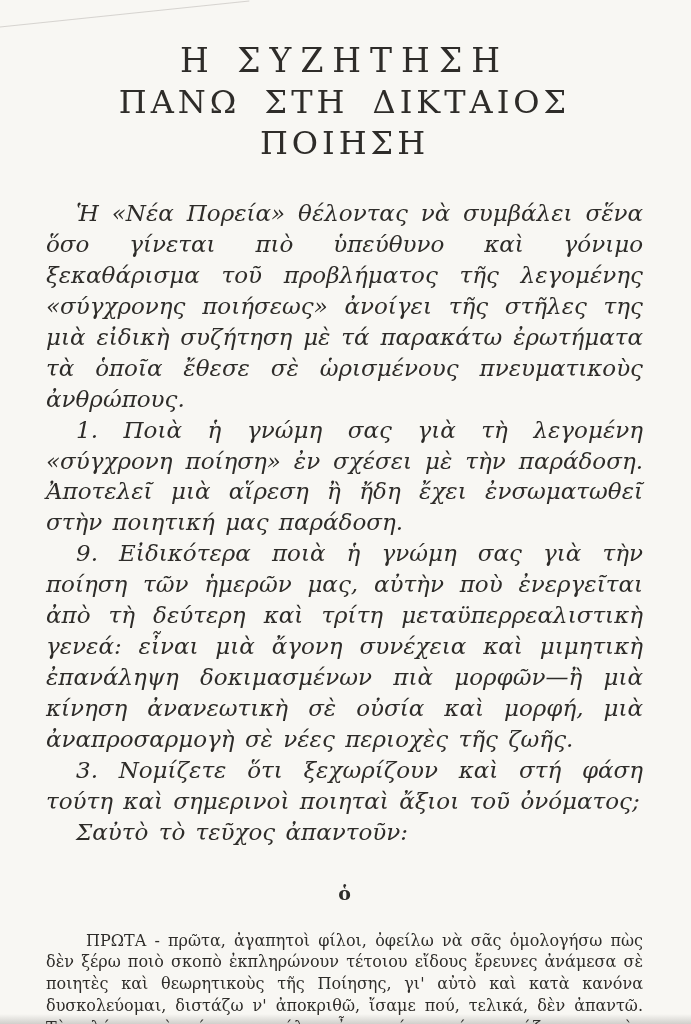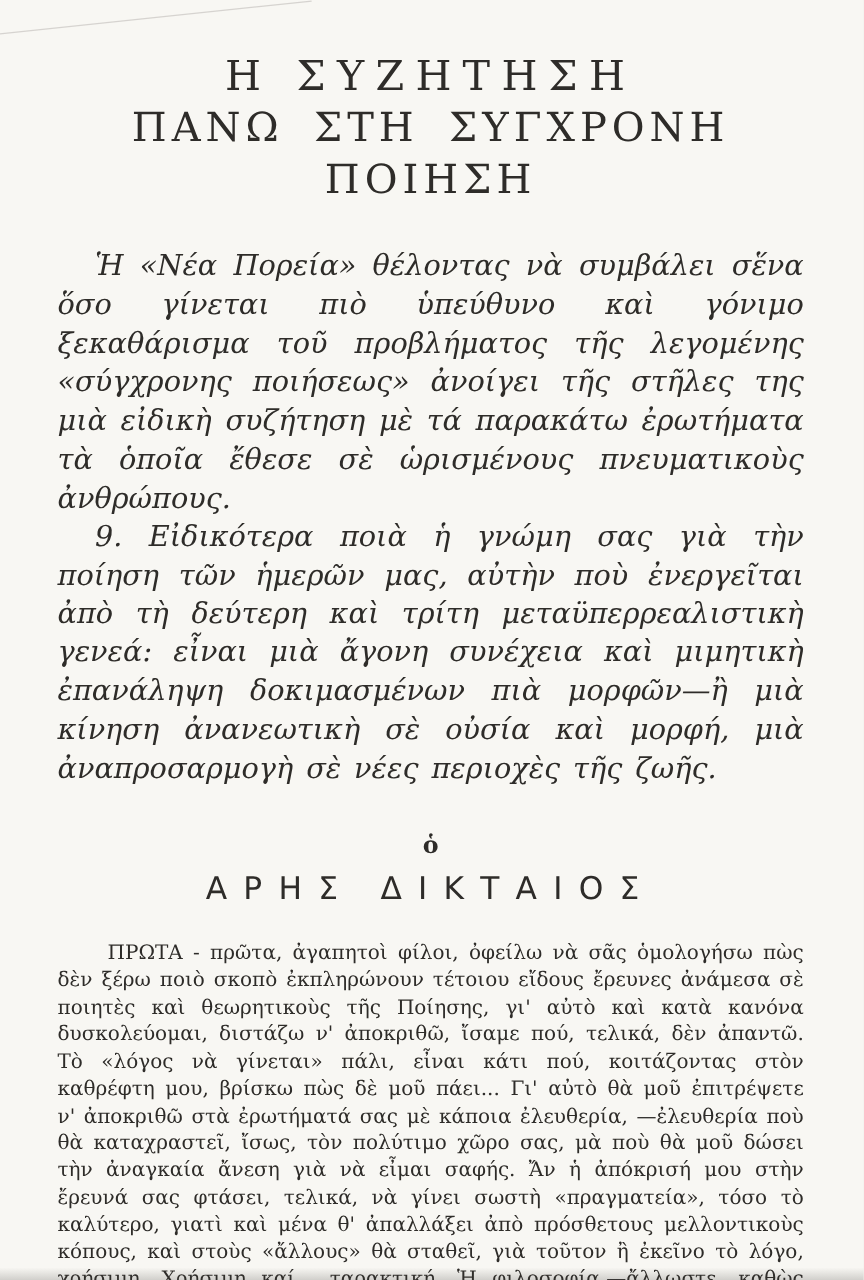--- a/index.html
+++ b/index.html
@@ -97,31 +97,33 @@
   }
 </style>
 </head>
 <body>
 
 <div class="page">
   <div class="scan-line-top"></div>
 
   <h1 class="title">
     <span class="t1">Η ΣΥΖΗΤΗΣΗ</span>
-    <span class="t2">ΠΑΝΩ ΣΤΗ ΣΥΓΧΡΟΝΗ ΠΟΙΗΣΗ</span>
+    <span class="t2">ΠΑΝΩ ΣΤΗ ΔΙΚΤΑΙΟΣ ΠΟΙΗΣΗ</span>
   </h1>
 
   <section class="intro">
       <p>Ἡ «Νέα Πορεία» θέλοντας νὰ συμβάλει σἕνα ὅσο γίνεται πιὸ ὑπεύθυνο καὶ γόνιμο ξεκαθάρισμα τοῦ προβλήματος τῆς λεγομένης «σύγχρονης ποιήσεως» ἀνοίγει τῆς στῆλες της μιὰ εἰδικὴ συζήτηση μὲ τά παρακάτω ἐρωτήματα τὰ ὁποῖα ἔθεσε σὲ ὡρισμένους πνευματικοὺς ἀνθρώπους.</p>
+      <p>1. Ποιὰ ἡ γνώμη σας γιὰ τὴ λεγομένη «σύγχρονη ποίηση» ἐν σχέσει μὲ τὴν παράδοση. Ἀποτελεῖ μιὰ αἵρεση ἢ ἤδη ἔχει ἐνσωματωθεῖ στὴν ποιητική μας παράδοση.</p>
       <p>9. Εἰδικότερα ποιὰ ἡ γνώμη σας γιὰ τὴν ποίηση τῶν ἡμερῶν μας, αὐτὴν ποὺ ἐνεργεῖται ἀπὸ τὴ δεύτερη καὶ τρίτη μεταϋπερρεαλιστικὴ γενεά: εἶναι μιὰ ἄγονη συνέχεια καὶ μιμητικὴ ἐπανάληψη δοκιμασμένων πιὰ μορφῶν—ἢ μιὰ κίνηση ἀνανεωτικὴ σὲ οὐσία καὶ μορφή, μιὰ ἀναπροσαρμογὴ σὲ νέες περιοχὲς τῆς ζωῆς.</p>
+      <p>3. Νομίζετε ὅτι ξεχωρίζουν καὶ στή φάση τούτη καὶ σημερινοὶ ποιηταὶ ἄξιοι τοῦ ὀνόματος;</p>
+      <p>Σαὐτὸ τὸ τεῦχος ἀπαντοῦν:</p>
     </section>
 
   <div class="author">
     <span class="article">ὁ</span>
-    <h2 class="name">ΑΡΗΣ ΔΙΚΤΑΙΟΣ</h2>
   </div>
 
   <section class="body-text">
       <p>ΠΡΩΤΑ - πρῶτα, ἀγαπητοὶ φίλοι, ὀφείλω νὰ σᾶς ὁμολογήσω πὼς δὲν ξέρω ποιὸ σκοπὸ ἐκπληρώνουν τέτοιου εἴδους ἔρευνες ἀνάμεσα σὲ ποιητὲς καὶ θεωρητικοὺς τῆς Ποίησης, γι' αὐτὸ καὶ κατὰ κανόνα δυσκολεύομαι, διστάζω ν' ἀποκριθῶ, ἴσαμε πού, τελικά, δὲν ἀπαντῶ. Τὸ «λόγος νὰ γίνεται» πάλι, εἶναι κάτι πού, κοιτάζοντας στὸν καθρέφτη μου, βρίσκω πὼς δὲ μοῦ πάει... Γι' αὐτὸ θὰ μοῦ ἐπιτρέψετε ν' ἀποκριθῶ στὰ ἐρωτήματά σας μὲ κάποια ἐλευθερία, —ἐλευθερία ποὺ θὰ καταχραστεῖ, ἴσως, τὸν πολύτιμο χῶρο σας, μὰ ποὺ θὰ μοῦ δώσει τὴν ἀναγκαία ἄνεση γιὰ νὰ εἶμαι σαφής. Ἄν ἡ ἀπόκρισή μου στὴν ἔρευνά σας φτάσει, τελικά, νὰ γίνει σωστὴ «πραγματεία», τόσο τὸ καλύτερο, γιατὶ καὶ μένα θ' ἀπαλλάξει ἀπὸ πρόσθετους μελλοντικοὺς κόπους, καὶ στοὺς «ἄλλους» θὰ σταθεῖ, γιὰ τοῦτον ἢ ἐκεῖνο τὸ λόγο, χρήσιμη. Χρήσιμη καί... ταρακτική. Ἡ φιλοσοφία,—ἄλλωστε, καθὼς λέει ἕνας ἀπὸ τοὺς «πατέρες» μου, ὁ Schestov —πρέπει νὰ ταράζει τὸν ἄνθρωπο κι' ὄχι νὰ τὸν καθησυχάζει. Ἡ ταραχὴ τούτη εἶναι ὅ,τι ἐπιζήτησα καὶ θὰ ἐπιζητῶ ἀπὸ τὴ ζωὴ σ' αὐτὴ τὴ γῆ: ἀπὸ ἰδέες καὶ ποιήματα, ἀνθρώπους καὶ πράγματα, ἀπὸ μένα καὶ ἀπὸ τὸν ἄλλο.</p>
     </section>
 
   <div class="scan-shadow-bottom"></div>
 </div>
 
 </body></html>

